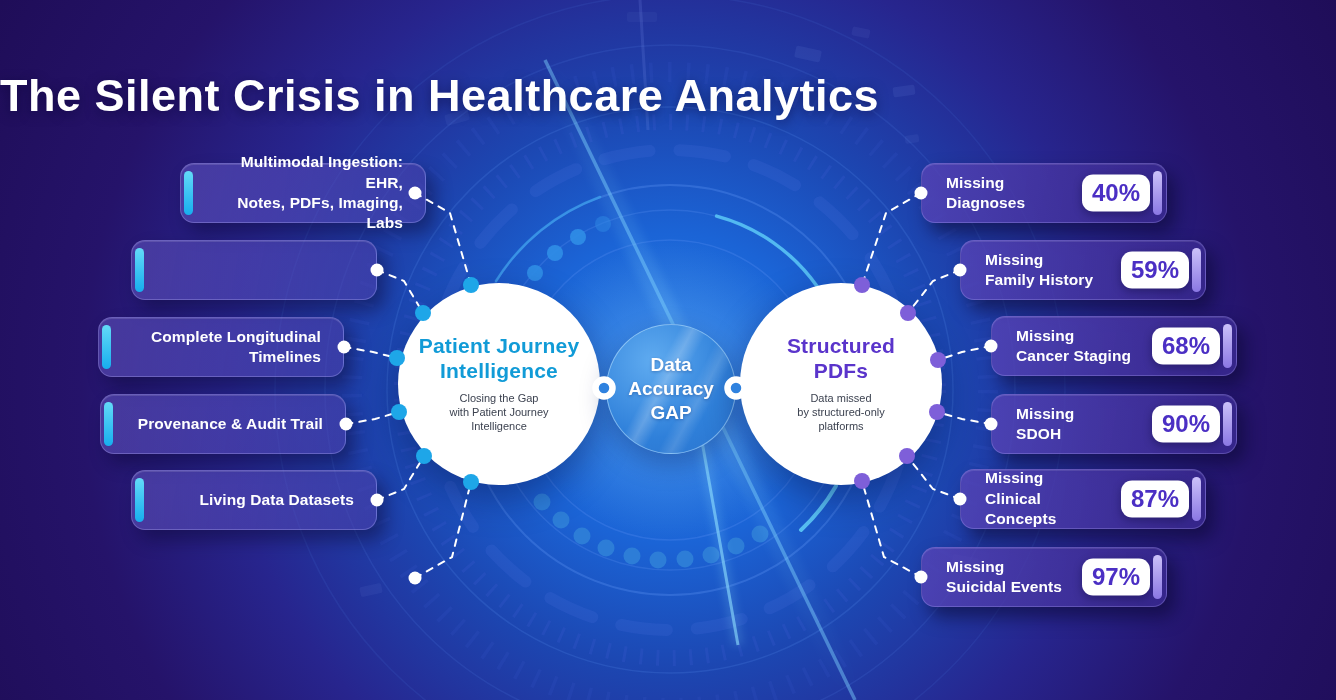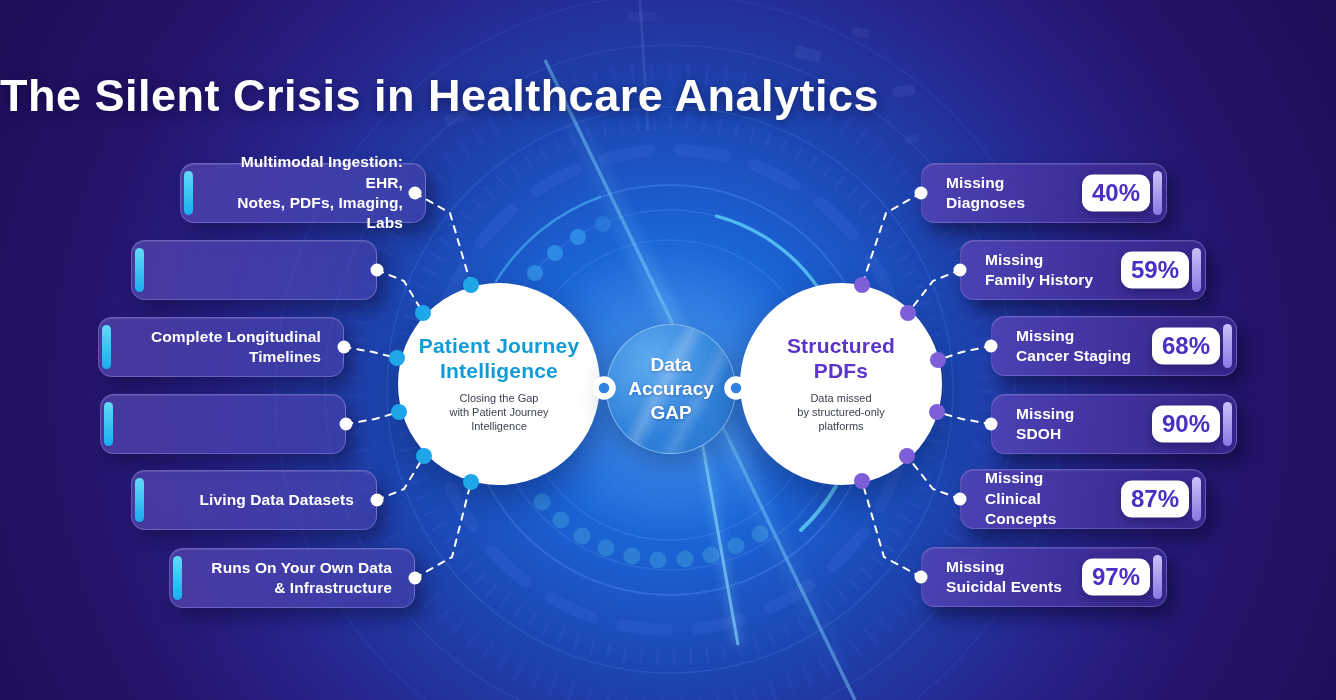--- a/index.html
+++ b/index.html
@@ -170,29 +170,25 @@
   <div class="card left-card" style="left:131px;top:240px">
     <span class="accent"></span>
   </div>
   <div class="card left-card" style="left:98px;top:317px">
     <span class="accent"></span>
     <div class="card-label" data-bind="left_features.items.2.label">Complete Longitudinal
 Timelines</div>
   </div>
   <div class="card left-card" style="left:100px;top:394px">
     <span class="accent"></span>
+    <div class="card-label" data-bind="left_features.items.3.label">Provenance &amp; Audit Trail</div>
   </div>
   <div class="card left-card" style="left:131px;top:470px">
     <span class="accent"></span>
     <div class="card-label" data-bind="left_features.items.4.label">Living Data Datasets</div>
-  </div>
-  <div class="card left-card" style="left:169px;top:548px">
-    <span class="accent"></span>
-    <div class="card-label" data-bind="left_features.items.5.label">Runs On Your Own Data
-&amp; Infrastructure</div>
   </div>
 
   <div class="card right-card" style="left:921px;top:163px">
     <div class="card-label" data-bind="missing_data.items.0.label">Missing
 Diagnoses</div>
     <span class="badge" data-bind="missing_data.items.0.value">40%</span>
     <span class="accent"></span>
   </div>
   <div class="card right-card" style="left:960px;top:240px">
     <div class="card-label" data-bind="missing_data.items.1.label">Missing

